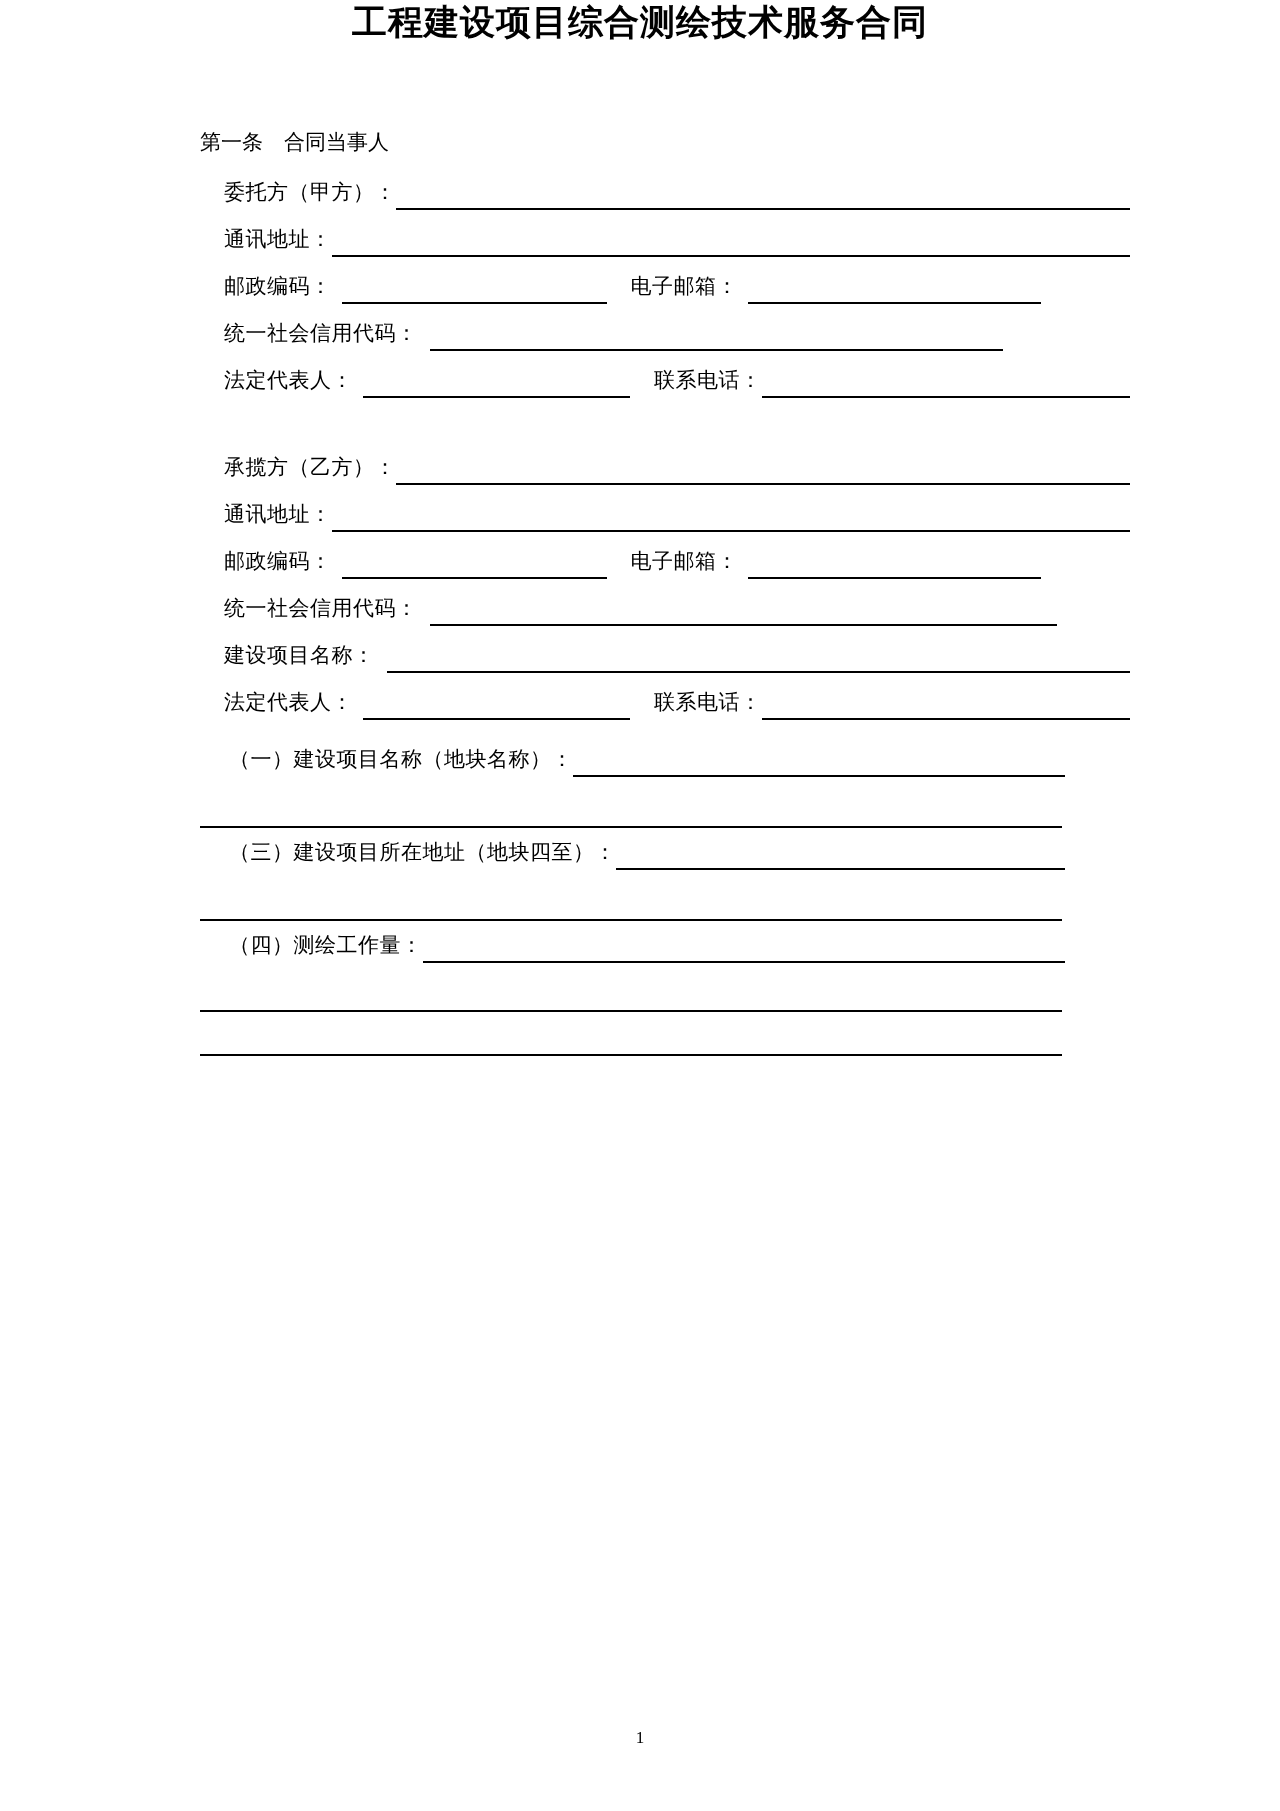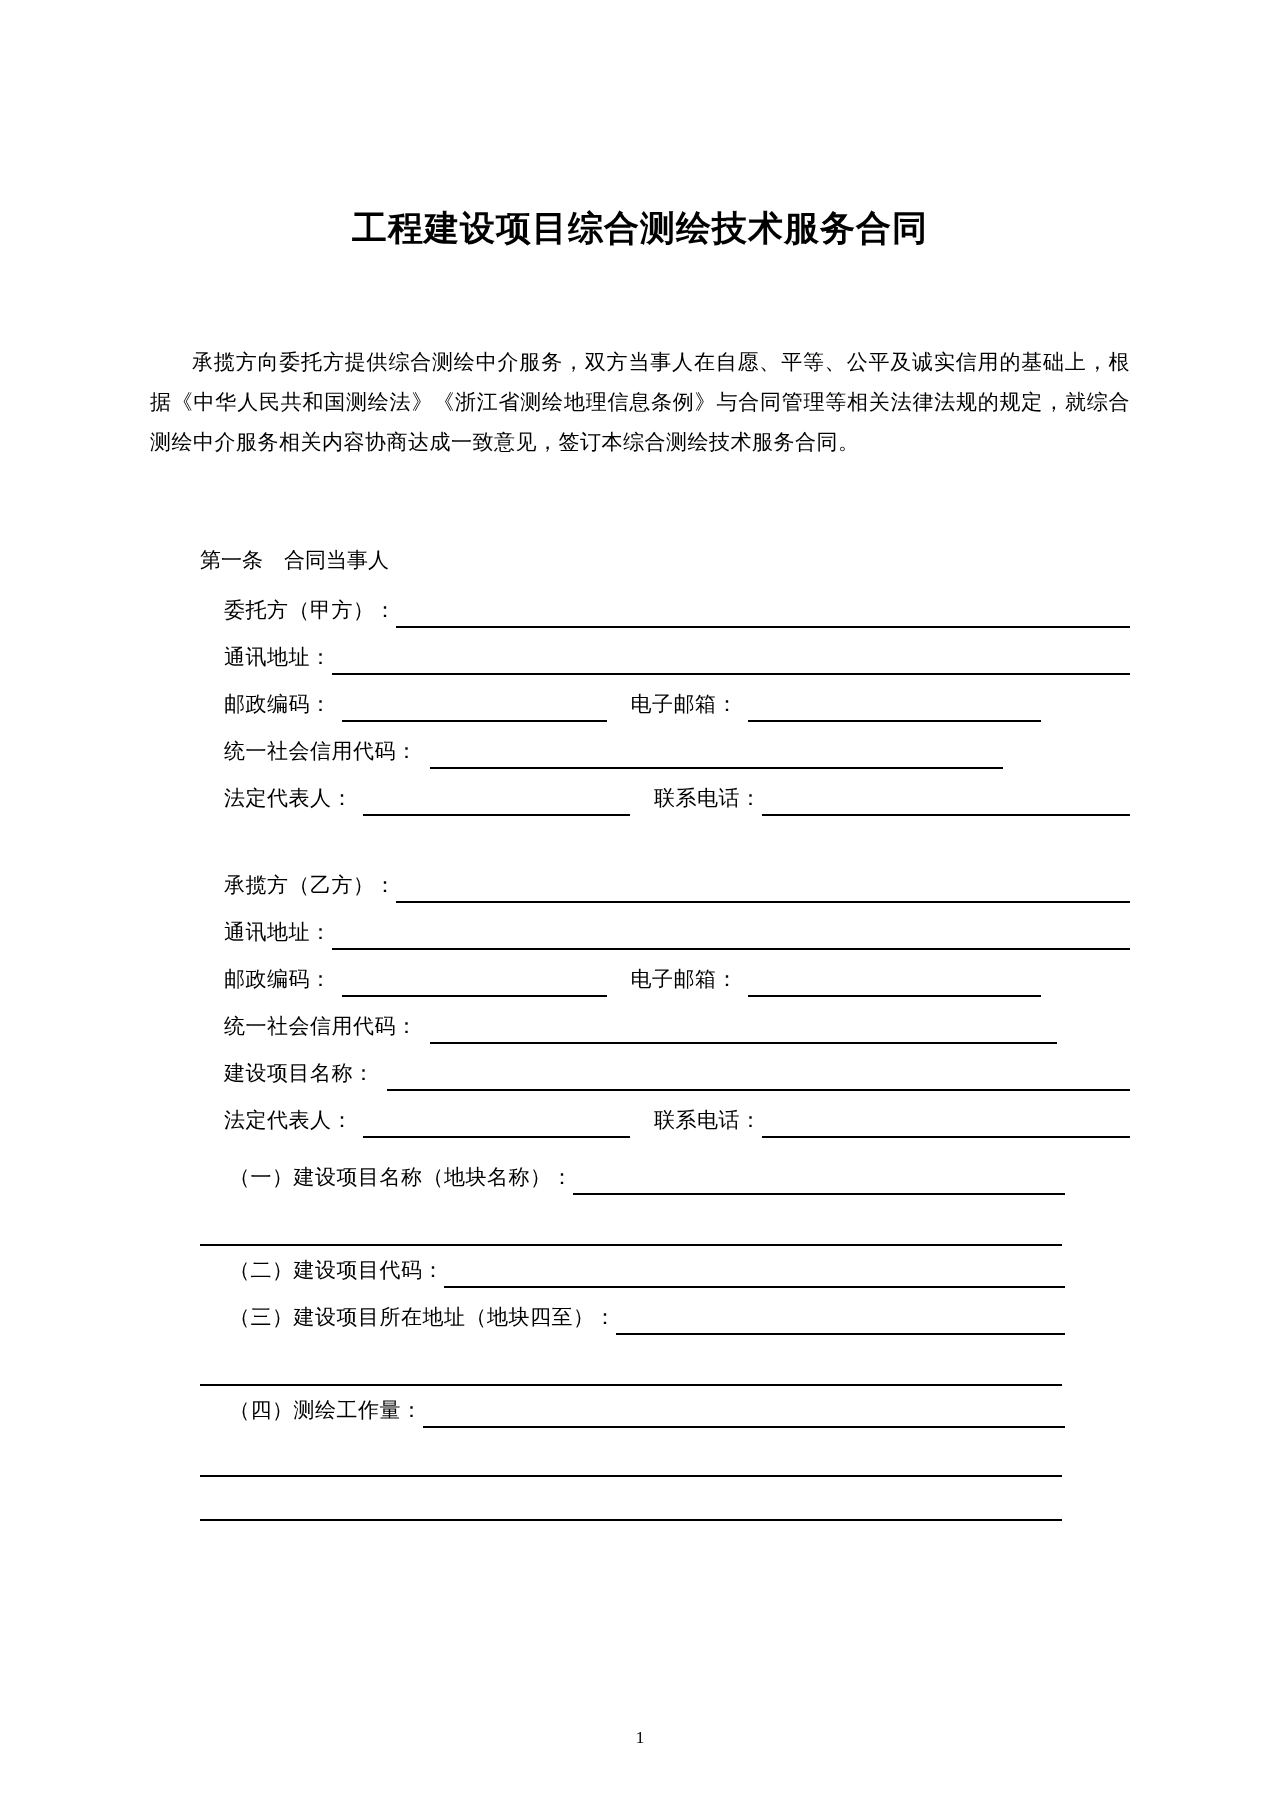--- a/index.html
+++ b/index.html
@@ -4,21 +4,21 @@
 <style>
   * { box-sizing: border-box; }
   html, body { margin: 0; padding: 0; }
   body {
     width: 1280px; height: 1811px;
     background: #ffffff;
     color: #000000;
     font-family: "Liberation Sans", sans-serif;
   }
   .page { position: relative; width: 1280px; height: 1811px; overflow: hidden; }
-  .content { position: absolute; left: 150px; top: 0; width: 980px; padding-top: 206px; }
+  .content { position: absolute; left: 150px; top: 0; width: 980px; }
 
   .title {
     margin: 0;
     text-align: center;
     font-size: 35px;
     line-height: 44px;
     font-weight: bold;
     letter-spacing: 1px;
   }
 
@@ -88,21 +88,20 @@
   }
 </style>
 </head>
 <body>
 
 <div class="page">
   <div class="content">
 
     <h1 class="title">工程建设项目综合测绘技术服务合同</h1>
 
-    <p class="intro">承揽方向委托方提供综合测绘中介服务，双方当事人在自愿、平等、公平及诚实信用的基础上，根据《中华人民共和国测绘法》《浙江省测绘地理信息条例》与合同管理等相关法律法规的规定，就综合测绘中介服务相关内容协商达成一致意见，签订本综合测绘技术服务合同。</p>
 
     <div class="heading">第一条　合同当事人</div>
 
     <div class="party a">
       <div class="frow">
         <span class="lbl">委托方（甲方）：</span>
         <span class="ul u-fill"></span>
       </div>
       <div class="frow">
         <span class="lbl">通讯地址：</span>
@@ -158,24 +157,20 @@
     </div>
 
 
     <div class="items">
       <div class="frow item-row">
         <span class="lbl">（一）建设项目名称（地块名称）：</span>
         <span class="ul u-fill"></span>
       </div>
       <div class="cont-line"></div>
       <div class="frow item-row">
-        <span class="lbl">（二）建设项目代码：</span>
-        <span class="ul u-fill"></span>
-      </div>
-      <div class="frow item-row">
         <span class="lbl">（三）建设项目所在地址（地块四至）：</span>
         <span class="ul u-fill"></span>
       </div>
       <div class="cont-line"></div>
       <div class="frow item-row">
         <span class="lbl">（四）测绘工作量：</span>
         <span class="ul u-fill"></span>
       </div>
       <div class="cont-line short"></div>
       <div class="cont-line short"></div>

